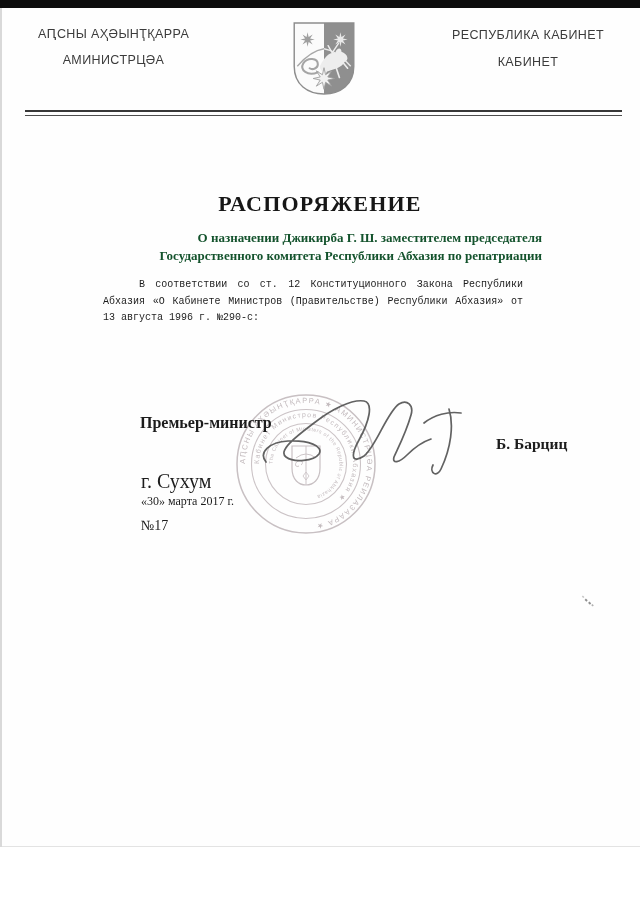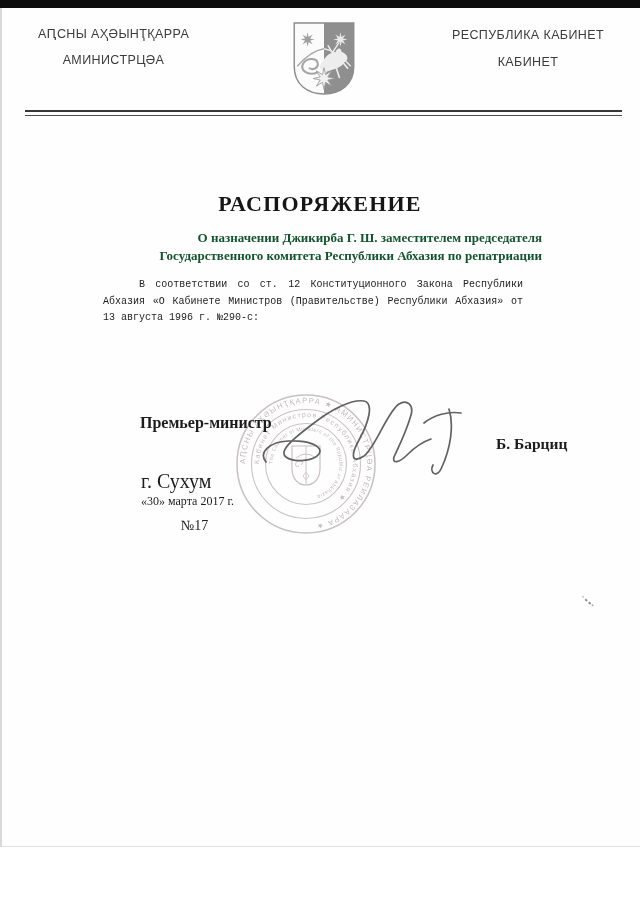--- a/index.html
+++ b/index.html
@@ -33,21 +33,21 @@
   .body-text{position:absolute; left:103px; top:277px; width:436px; z-index:3;}
   .body-text p{
     margin:0 16px 24px 0; font-size:10px; line-height:16.6px;
     text-align:justify; text-indent:36px;font-family:Liberation Mono, monospace;
   }
   .sigline{position:absolute; z-index:3; white-space:nowrap;}
   .sig-post{left:140px; top:414px; font-size:16px; font-weight:bold;}
   .sig-name{left:480px; top:435px; font-size:15.5px; font-weight:bold;margin-left:16px;}
   .sig-city{left:141px; top:470px; font-size:20px;}
   .sig-date{left:141px; top:494px; font-size:12px;}
-  .sig-num{left:141px; top:518px; font-size:14px;margin-left:40px;}
+  .sig-num{left:141px; top:518px; font-size:14px;}
   .stamp{position:absolute; left:228px; top:388px; z-index:1;}
   .signature{position:absolute; left:250px; top:390px; z-index:2;}
   .artifact{position:absolute; left:578px; top:593px; z-index:1;}
 </style>
 </head>
 <body>
 
 <div class="page">
 
   <div class="scan-bar"></div>

